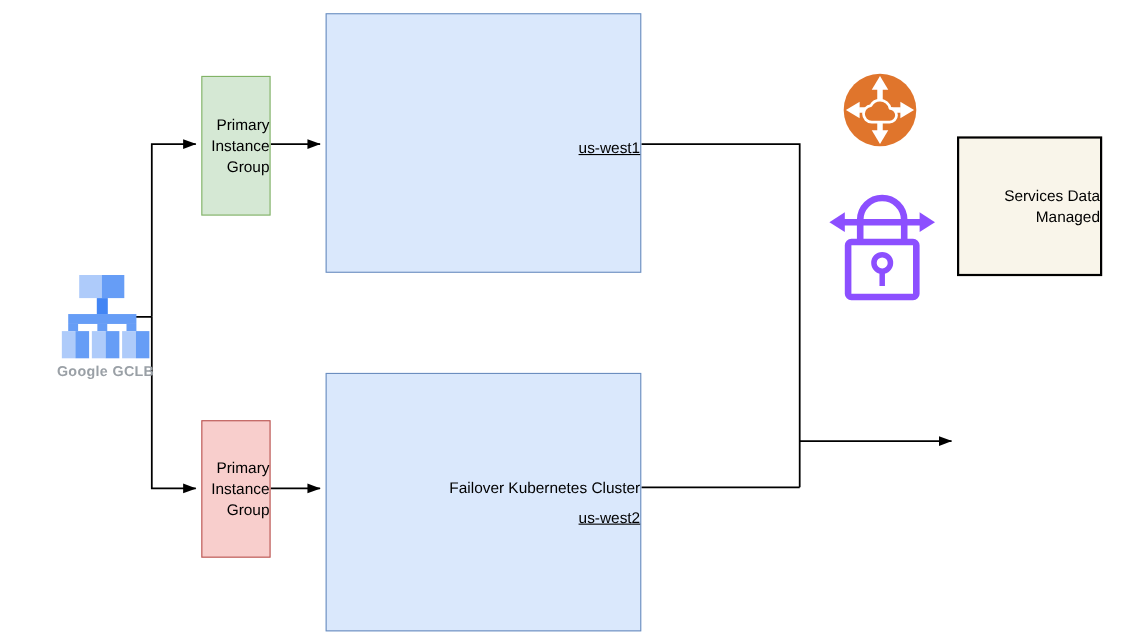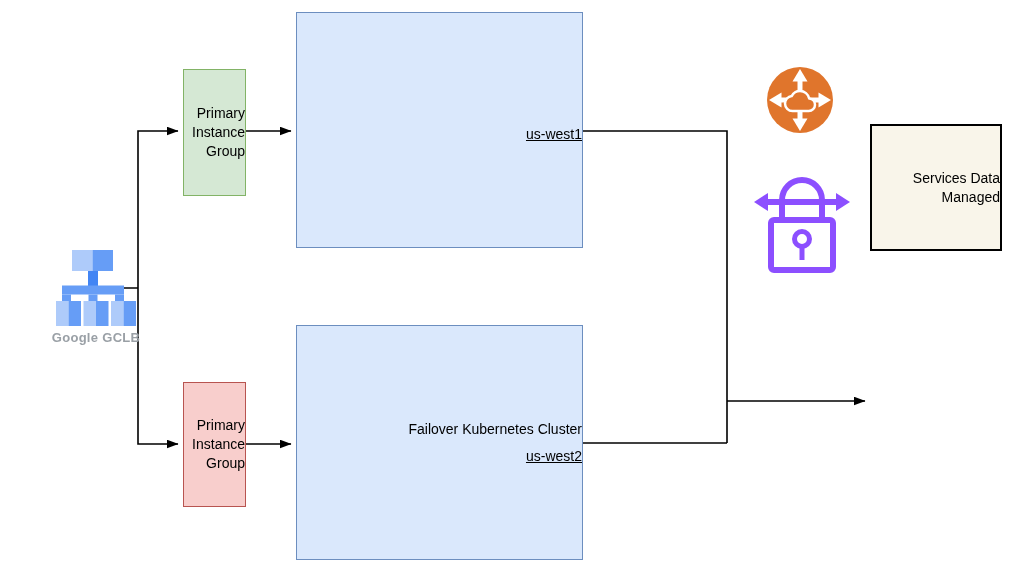--- a/index.html
+++ b/index.html
@@ -17,21 +17,21 @@
     position:absolute; box-sizing:border-box;
     display:flex; flex-direction:column; align-items:flex-end; justify-content:center;
     text-align:center; font-size:14px; line-height:19px;
   }
   .node-primary-ig   { left:183px; top:69px;  width:63px;  height:127px;
     background:var(--primary-ig-fill); border:1.5px solid var(--primary-ig-stroke); }
   .node-failover-ig  { left:183px; top:382px; width:63px;  height:125px;
     background:var(--failover-ig-fill); border:1.5px solid var(--failover-ig-stroke); }
   .node-primary-cluster  { left:296px; top:12px;  width:287px; height:236px;
     background:var(--cluster-fill); border:1.5px solid var(--cluster-stroke); }
-  .node-failover-cluster { left:296px; top:325px; width:287px; height:235px;
+  .node-failover-cluster { left:296px; top:339px; width:287px; height:235px;
     background:var(--cluster-fill); border:1.5px solid var(--cluster-stroke); }
   .node-managed-ds { left:870px; top:124px; width:132px; height:127px;
     background:var(--services-fill); border:2px solid var(--services-stroke); }
   .node-google-ds  { left:870px; top:325px; width:137px; height:152px;
     background:var(--services-fill); border:2px solid var(--services-stroke); }
   .cluster-region { margin-top:8px;text-decoration:underline; }
 
   
   .icon-wrap { position:absolute; }
   .gclb-wrap      { left:20px;  top:250px; width:80px;margin-left:36px; }

